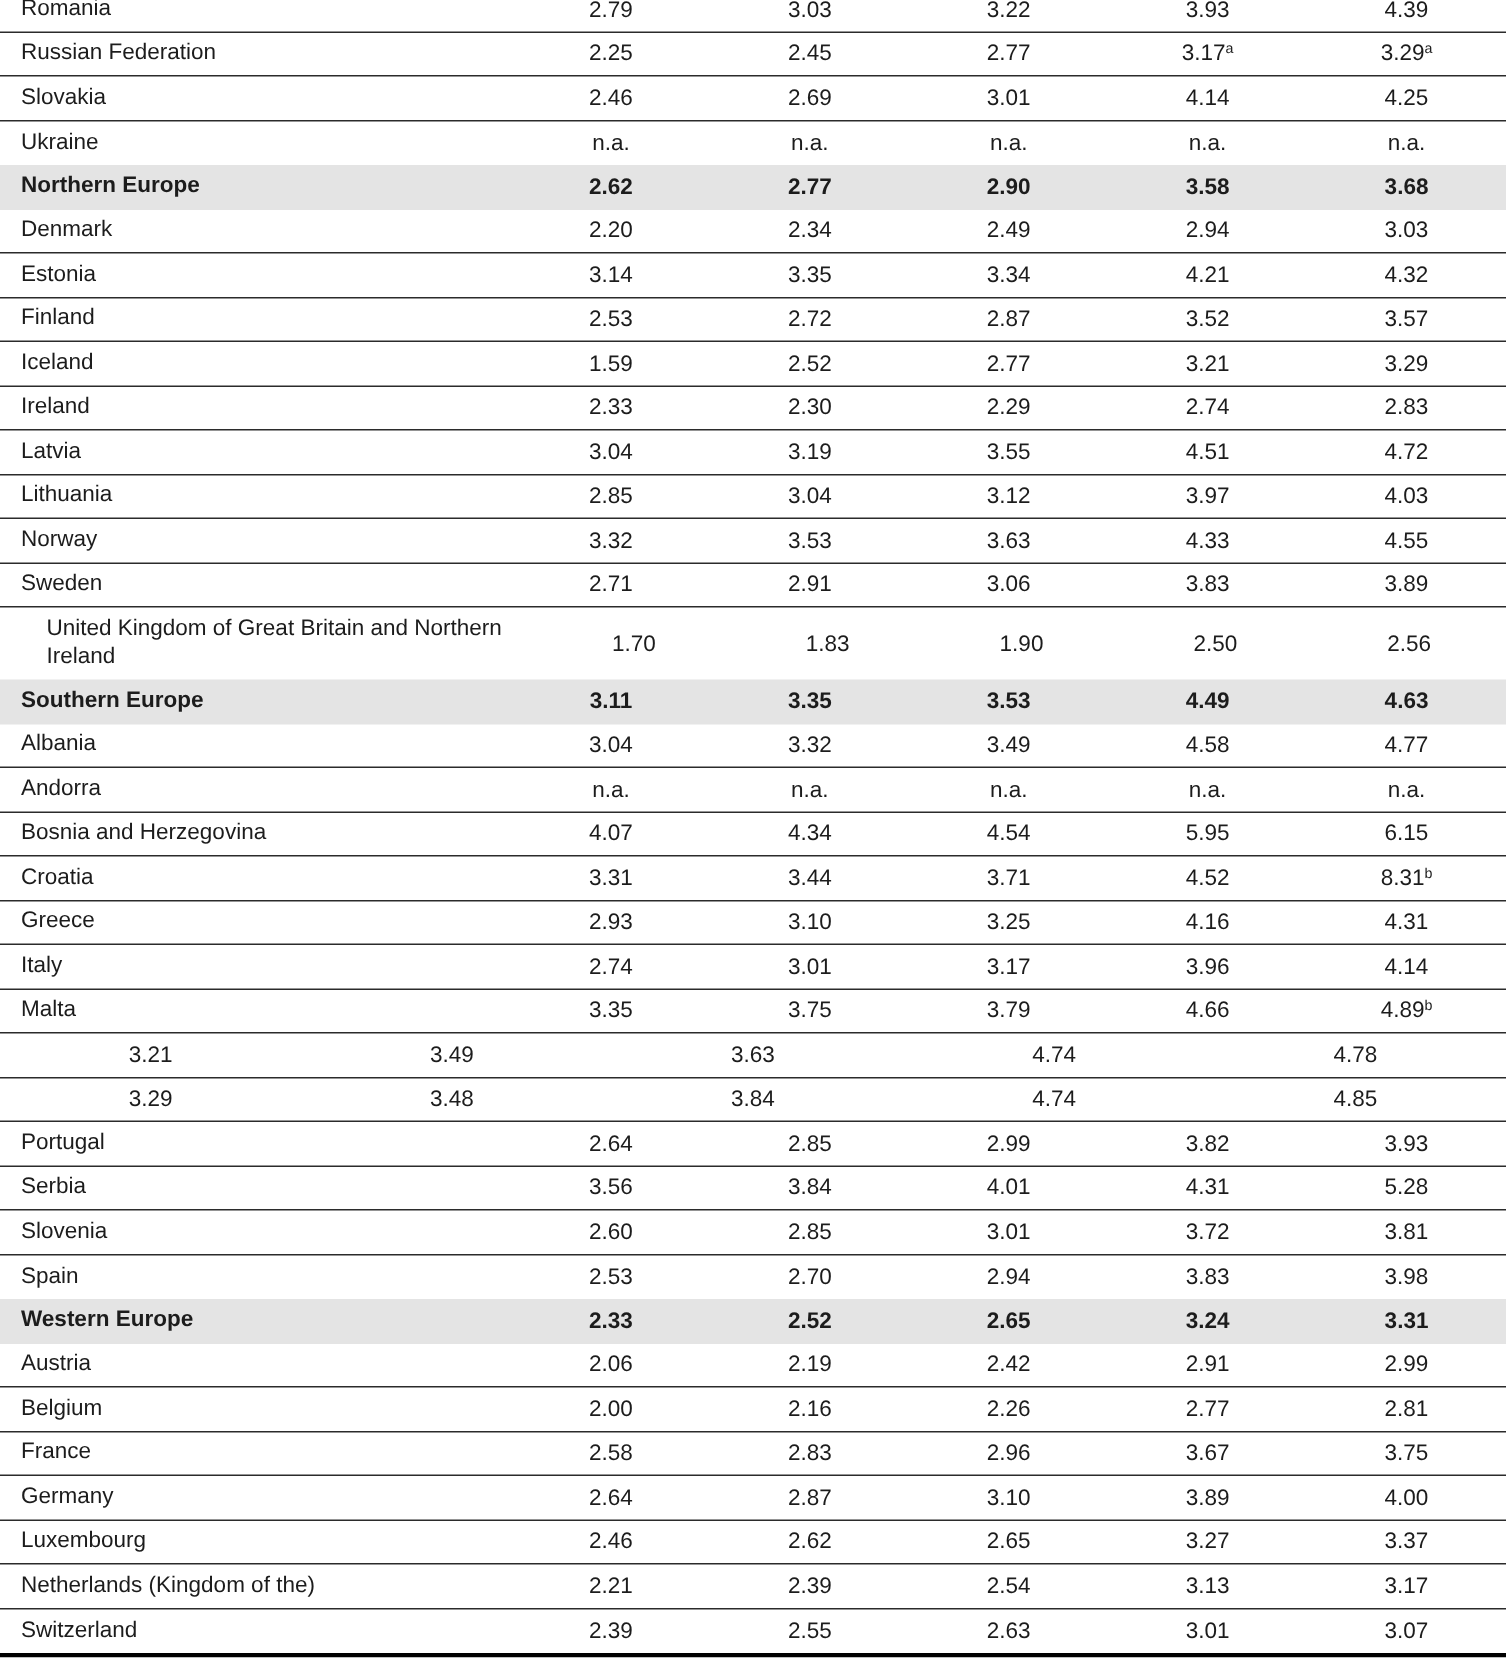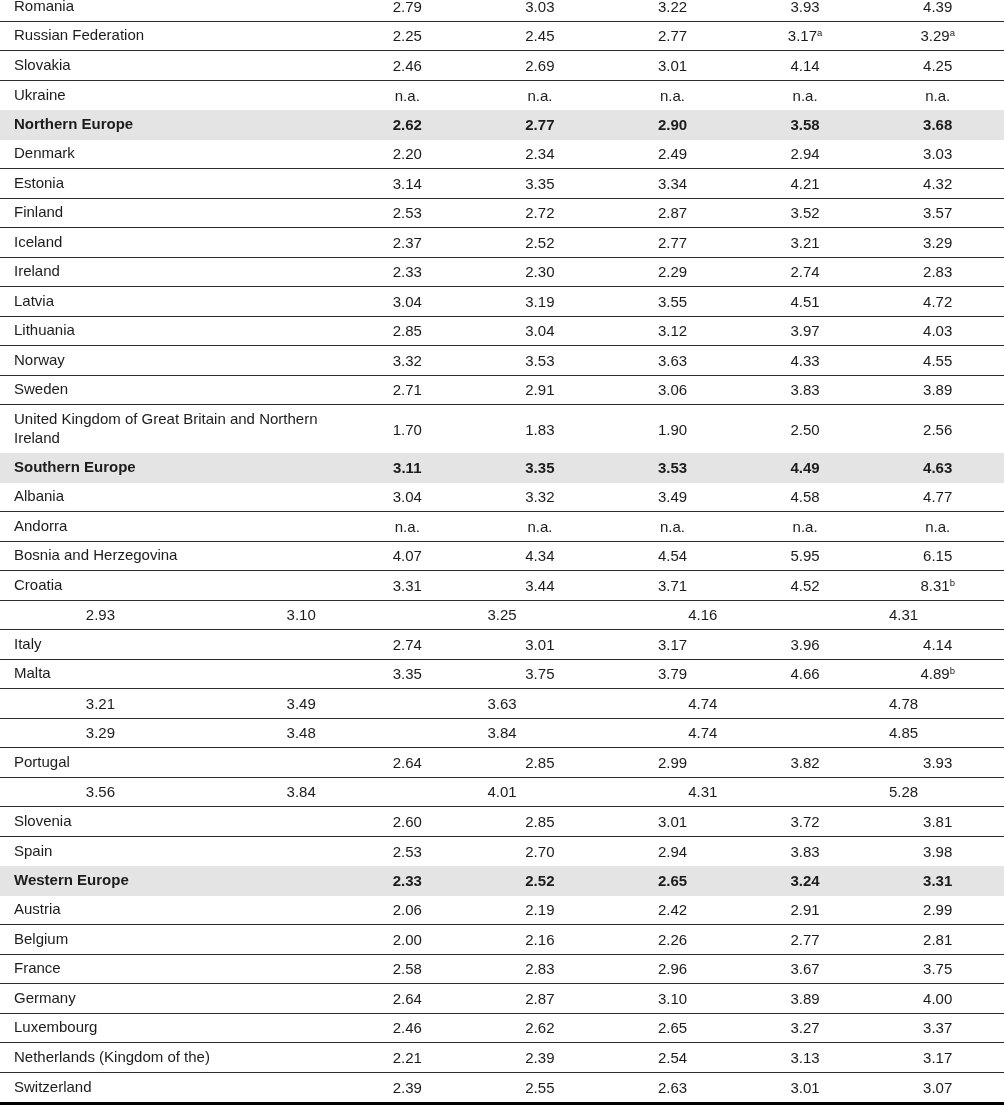--- a/index.html
+++ b/index.html
@@ -12,22 +12,22 @@
   body{
     width:1004px;height:1105px;overflow:hidden;background:#ffffff;
     font-family:"Liberation Sans",sans-serif;color:var(--text);
   }
   .table{margin-top:-8px;}
   .row{
     display:flex;align-items:center;height:29.5px;box-sizing:border-box;
     border-bottom:1.5px solid var(--rule);
   }
   .row.no-rule{border-bottom:none;}
-  .row.region{background:var(--region-bg);font-weight:bold;}
-  .row.tall{height:48px;}
+  .row.region{background:var(--region-bg);font-weight:bold;justify-content:center;}
+  .row.tall{height:48px;padding-left:17px;}
   .cell{box-sizing:border-box;}
   .cell.name{
     flex:0 0 341px;padding-left:14px;padding-right:6px;
     font-size:15px;line-height:1.25;
   }
   .cell.num{flex:1;text-align:center;font-size:15px;white-space:nowrap;}
   .cell.num sup{font-size:9.5px;line-height:0;vertical-align:super;position:relative;top:1px;}
   .bottom-bar{height:3px;background:var(--bar);}
 </style>
 </head>
@@ -93,21 +93,21 @@
     <div class="row">
       <div class="cell name">Finland</div>
       <div class="cell num"><span>2.53</span></div>
       <div class="cell num"><span>2.72</span></div>
       <div class="cell num"><span>2.87</span></div>
       <div class="cell num"><span>3.52</span></div>
       <div class="cell num"><span>3.57</span></div>
     </div>
     <div class="row">
       <div class="cell name">Iceland</div>
-      <div class="cell num"><span>2.37</span></div>
+      <div class="cell num"><span>1.59</span></div>
       <div class="cell num"><span>2.52</span></div>
       <div class="cell num"><span>2.77</span></div>
       <div class="cell num"><span>3.21</span></div>
       <div class="cell num"><span>3.29</span></div>
     </div>
     <div class="row">
       <div class="cell name">Ireland</div>
       <div class="cell num"><span>2.33</span></div>
       <div class="cell num"><span>2.30</span></div>
       <div class="cell num"><span>2.29</span></div>
@@ -188,20 +188,21 @@
     </div>
     <div class="row">
       <div class="cell name">Croatia</div>
       <div class="cell num"><span>3.31</span></div>
       <div class="cell num"><span>3.44</span></div>
       <div class="cell num"><span>3.71</span></div>
       <div class="cell num"><span>4.52</span></div>
       <div class="cell num"><span>8.31</span><sup>b</sup></div>
     </div>
     <div class="row">
+      <div class="cell name">Greece</div>
       <div class="cell num"><span>2.93</span></div>
       <div class="cell num"><span>3.10</span></div>
       <div class="cell num"><span>3.25</span></div>
       <div class="cell num"><span>4.16</span></div>
       <div class="cell num"><span>4.31</span></div>
     </div>
     <div class="row">
       <div class="cell name">Italy</div>
       <div class="cell num"><span>2.74</span></div>
       <div class="cell num"><span>3.01</span></div>
@@ -233,20 +234,21 @@
     </div>
     <div class="row">
       <div class="cell name">Portugal</div>
       <div class="cell num"><span>2.64</span></div>
       <div class="cell num"><span>2.85</span></div>
       <div class="cell num"><span>2.99</span></div>
       <div class="cell num"><span>3.82</span></div>
       <div class="cell num"><span>3.93</span></div>
     </div>
     <div class="row">
+      <div class="cell name">Serbia</div>
       <div class="cell num"><span>3.56</span></div>
       <div class="cell num"><span>3.84</span></div>
       <div class="cell num"><span>4.01</span></div>
       <div class="cell num"><span>4.31</span></div>
       <div class="cell num"><span>5.28</span></div>
     </div>
     <div class="row">
       <div class="cell name">Slovenia</div>
       <div class="cell num"><span>2.60</span></div>
       <div class="cell num"><span>2.85</span></div>

